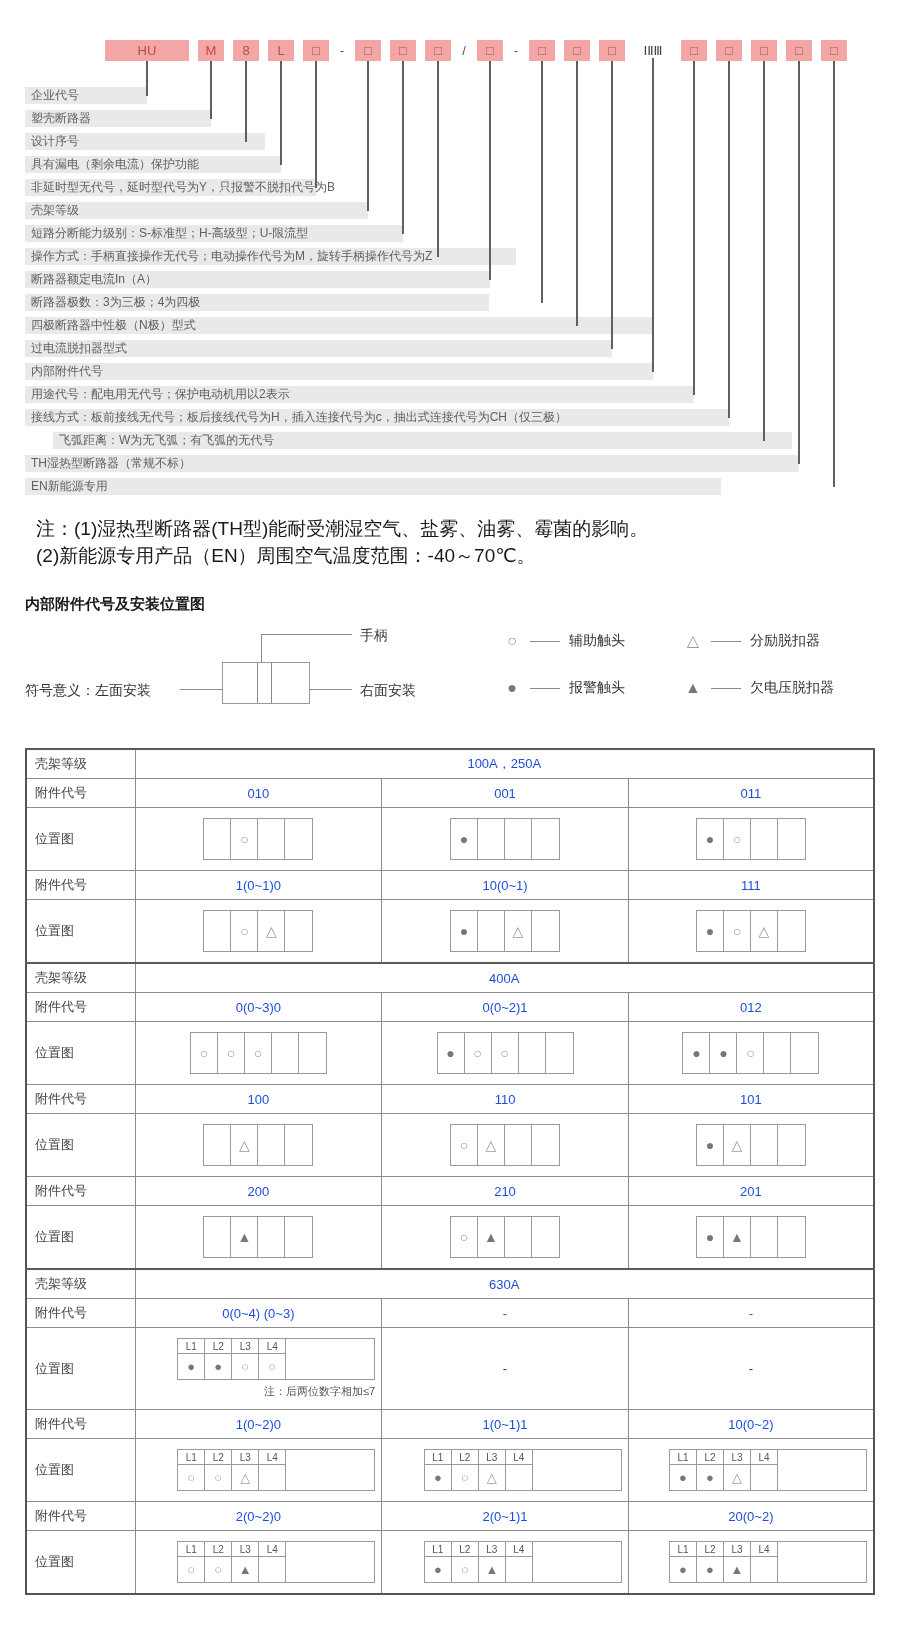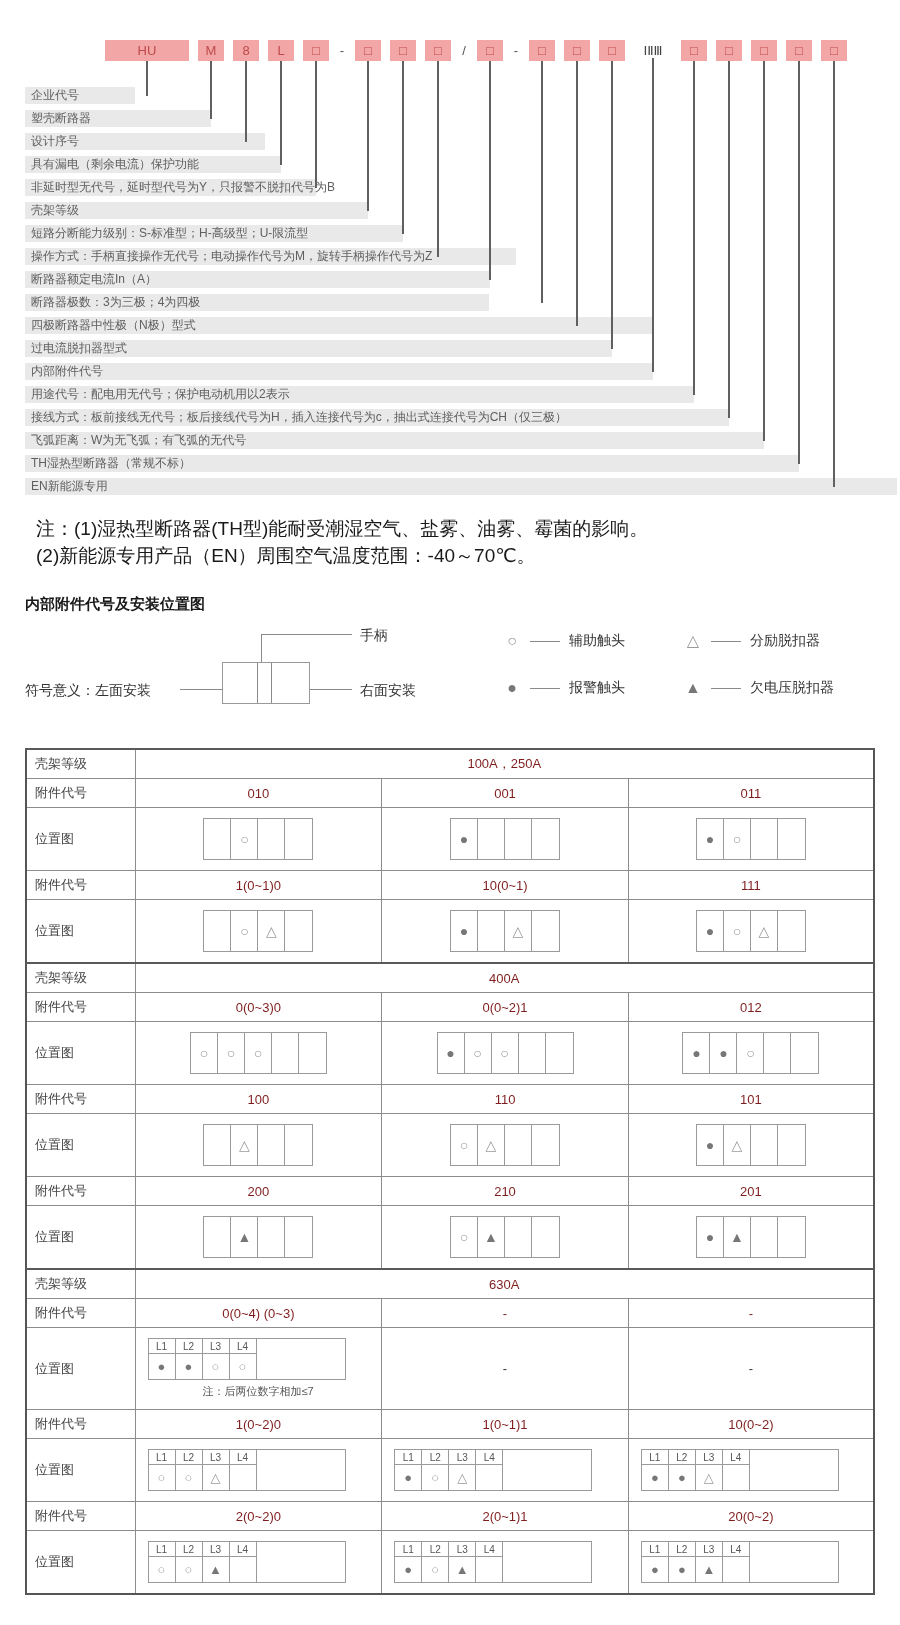--- a/index.html
+++ b/index.html
@@ -34,24 +34,24 @@
   .legend-item{position:absolute;display:flex;align-items:center;gap:9px;}
   .legend-sym{font-size:16px;color:#9a9a9a;line-height:1;width:18px;text-align:center;}
   .legend-sym.filled{color:#777;}
   .legend-dash{width:30px;height:1px;background:#8a8a8a;}
   .legend-label{font-size:14px;color:#333;}
 
   
   .acc-table{border-collapse:collapse;margin:14px 0 0 25px;width:850px;border:2px solid #555;}
   .acc-table td{border:1px solid #8c8c8c;font-size:13px;vertical-align:middle;}
   td.rowhdr{padding:5px 8px;color:#444;}
-  td.val{text-align:center;padding:5px 4px;color:#7f1d1d;}
+  td.val{text-align:center;padding:5px 4px;color:#1d4ed8;}
   tr.sec td{border-top:2px solid #5a5a5a;}
   td.pos{text-align:center;padding:10px 6px;}
-  td.pos.left{text-align:left;padding-left:12px;}
+  td.pos.left{text-align:right;padding-left:12px;}
   .pos-box{display:inline-flex;border:1px solid #9a9a9a;vertical-align:middle;}
   .pos-cell{width:27px;height:40px;border-right:1px solid #9a9a9a;display:flex;
             align-items:center;justify-content:center;font-size:14px;color:#9a9a9a;}
   .pos-cell:last-child{border-right:none;}
   .pos-cell.filled{color:#777;}
   .pos-box630{display:inline-block;border:1px solid #9a9a9a;width:198px;vertical-align:middle;}
   .p630-hdr{display:flex;height:15px;}
   .p630-hcell{width:27px;border-right:1px solid #9a9a9a;border-bottom:1px solid #9a9a9a;
               font-size:10px;color:#555;display:flex;align-items:center;justify-content:center;}
   .p630-body{display:flex;height:25px;}
@@ -82,38 +82,38 @@
     <div class="mc-box">□</div>
     <div class="mc-box">□</div>
     <div class="mc-roman">ⅠⅡⅢ</div>
     <div class="mc-box">□</div>
     <div class="mc-box">□</div>
     <div class="mc-box">□</div>
     <div class="mc-box">□</div>
     <div class="mc-box">□</div>
   </div>
   <div class="mc-labels">
-    <div class="label-bar" style="width: 110px;">企业代号</div>
+    <div class="label-bar" style="width: 122px;">企业代号</div>
     <div class="label-bar" style="width: 186px;">塑壳断路器</div>
     <div class="label-bar" style="width: 240px;">设计序号</div>
     <div class="label-bar" style="width: 256px;">具有漏电（剩余电流）保护功能</div>
     <div class="label-bar" style="width: 291px;">非延时型无代号，延时型代号为Y，只报警不脱扣代号为B</div>
     <div class="label-bar" style="width: 343px;">壳架等级</div>
     <div class="label-bar" style="width: 378px;">短路分断能力级别：S-标准型；H-高级型；U-限流型</div>
     <div class="label-bar" style="width: 491px;">操作方式：手柄直接操作无代号；电动操作代号为M，旋转手柄操作代号为Z</div>
     <div class="label-bar" style="width: 465px;">断路器额定电流In（A）</div>
     <div class="label-bar" style="width: 464px;">断路器极数：3为三极；4为四极</div>
     <div class="label-bar" style="width: 628px;">四极断路器中性极（N极）型式</div>
     <div class="label-bar" style="width: 587px;">过电流脱扣器型式</div>
     <div class="label-bar" style="width: 628px;">内部附件代号</div>
     <div class="label-bar" style="width: 669px;">用途代号：配电用无代号；保护电动机用以2表示</div>
     <div class="label-bar" style="width: 704px;">接线方式：板前接线无代号；板后接线代号为H，插入连接代号为c，抽出式连接代号为CH（仅三极）</div>
-    <div class="label-bar" style="width: 739px;">飞弧距离：W为无飞弧；有飞弧的无代号</div>
+    <div class="label-bar" style="width: 739px; margin-left: 28px;">飞弧距离：W为无飞弧；有飞弧的无代号</div>
     <div class="label-bar" style="width: 774px;">TH湿热型断路器（常规不标）</div>
-    <div class="label-bar" style="width: 872px;">EN新能源专用</div>
+    <div class="label-bar" style="width: 696px;">EN新能源专用</div>
   </div>
 <div class="vline" style="left: 146px; top: 61px; height: 34.5px;"></div>
     <div class="vline" style="left: 210px; top: 61px; height: 57.5px;"></div>
     <div class="vline" style="left: 245px; top: 61px; height: 80.5px;"></div>
     <div class="vline" style="left: 280px; top: 61px; height: 103.5px;"></div>
     <div class="vline" style="left: 315px; top: 61px; height: 126.5px;"></div>
     <div class="vline" style="left: 367px; top: 61px; height: 149.5px;"></div>
     <div class="vline" style="left: 402px; top: 61px; height: 172.5px;"></div>
     <div class="vline" style="left: 437px; top: 61px; height: 195.5px;"></div>
     <div class="vline" style="left: 489px; top: 61px; height: 218.5px;"></div>

